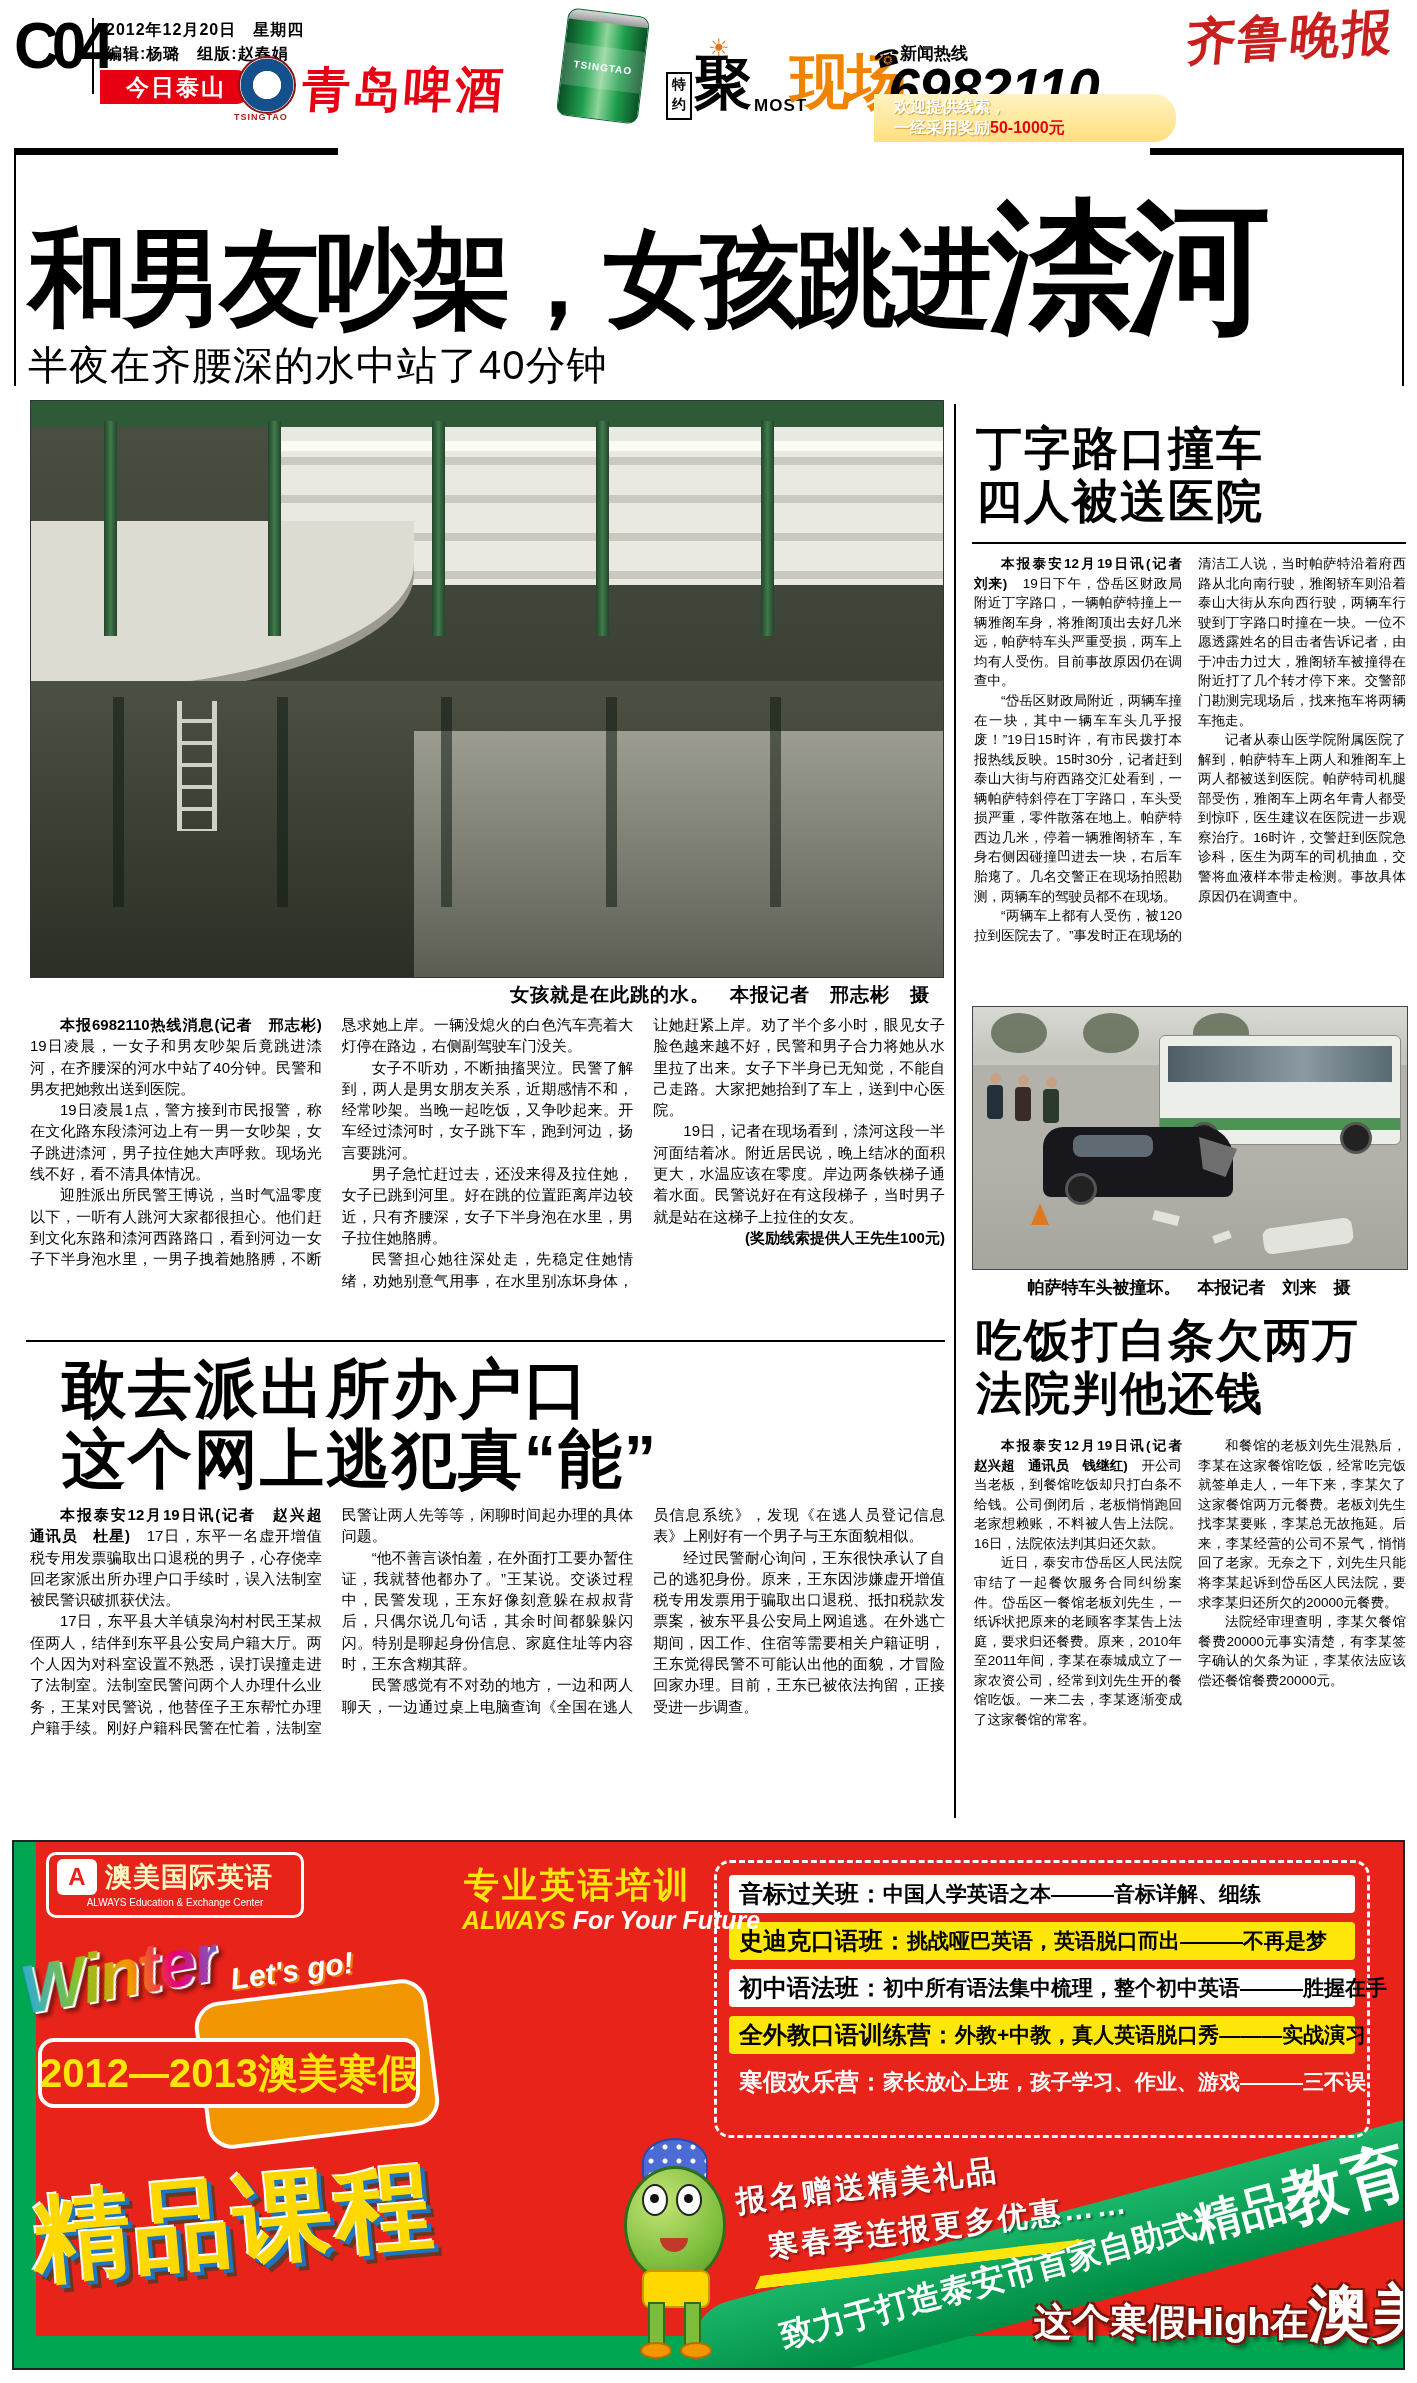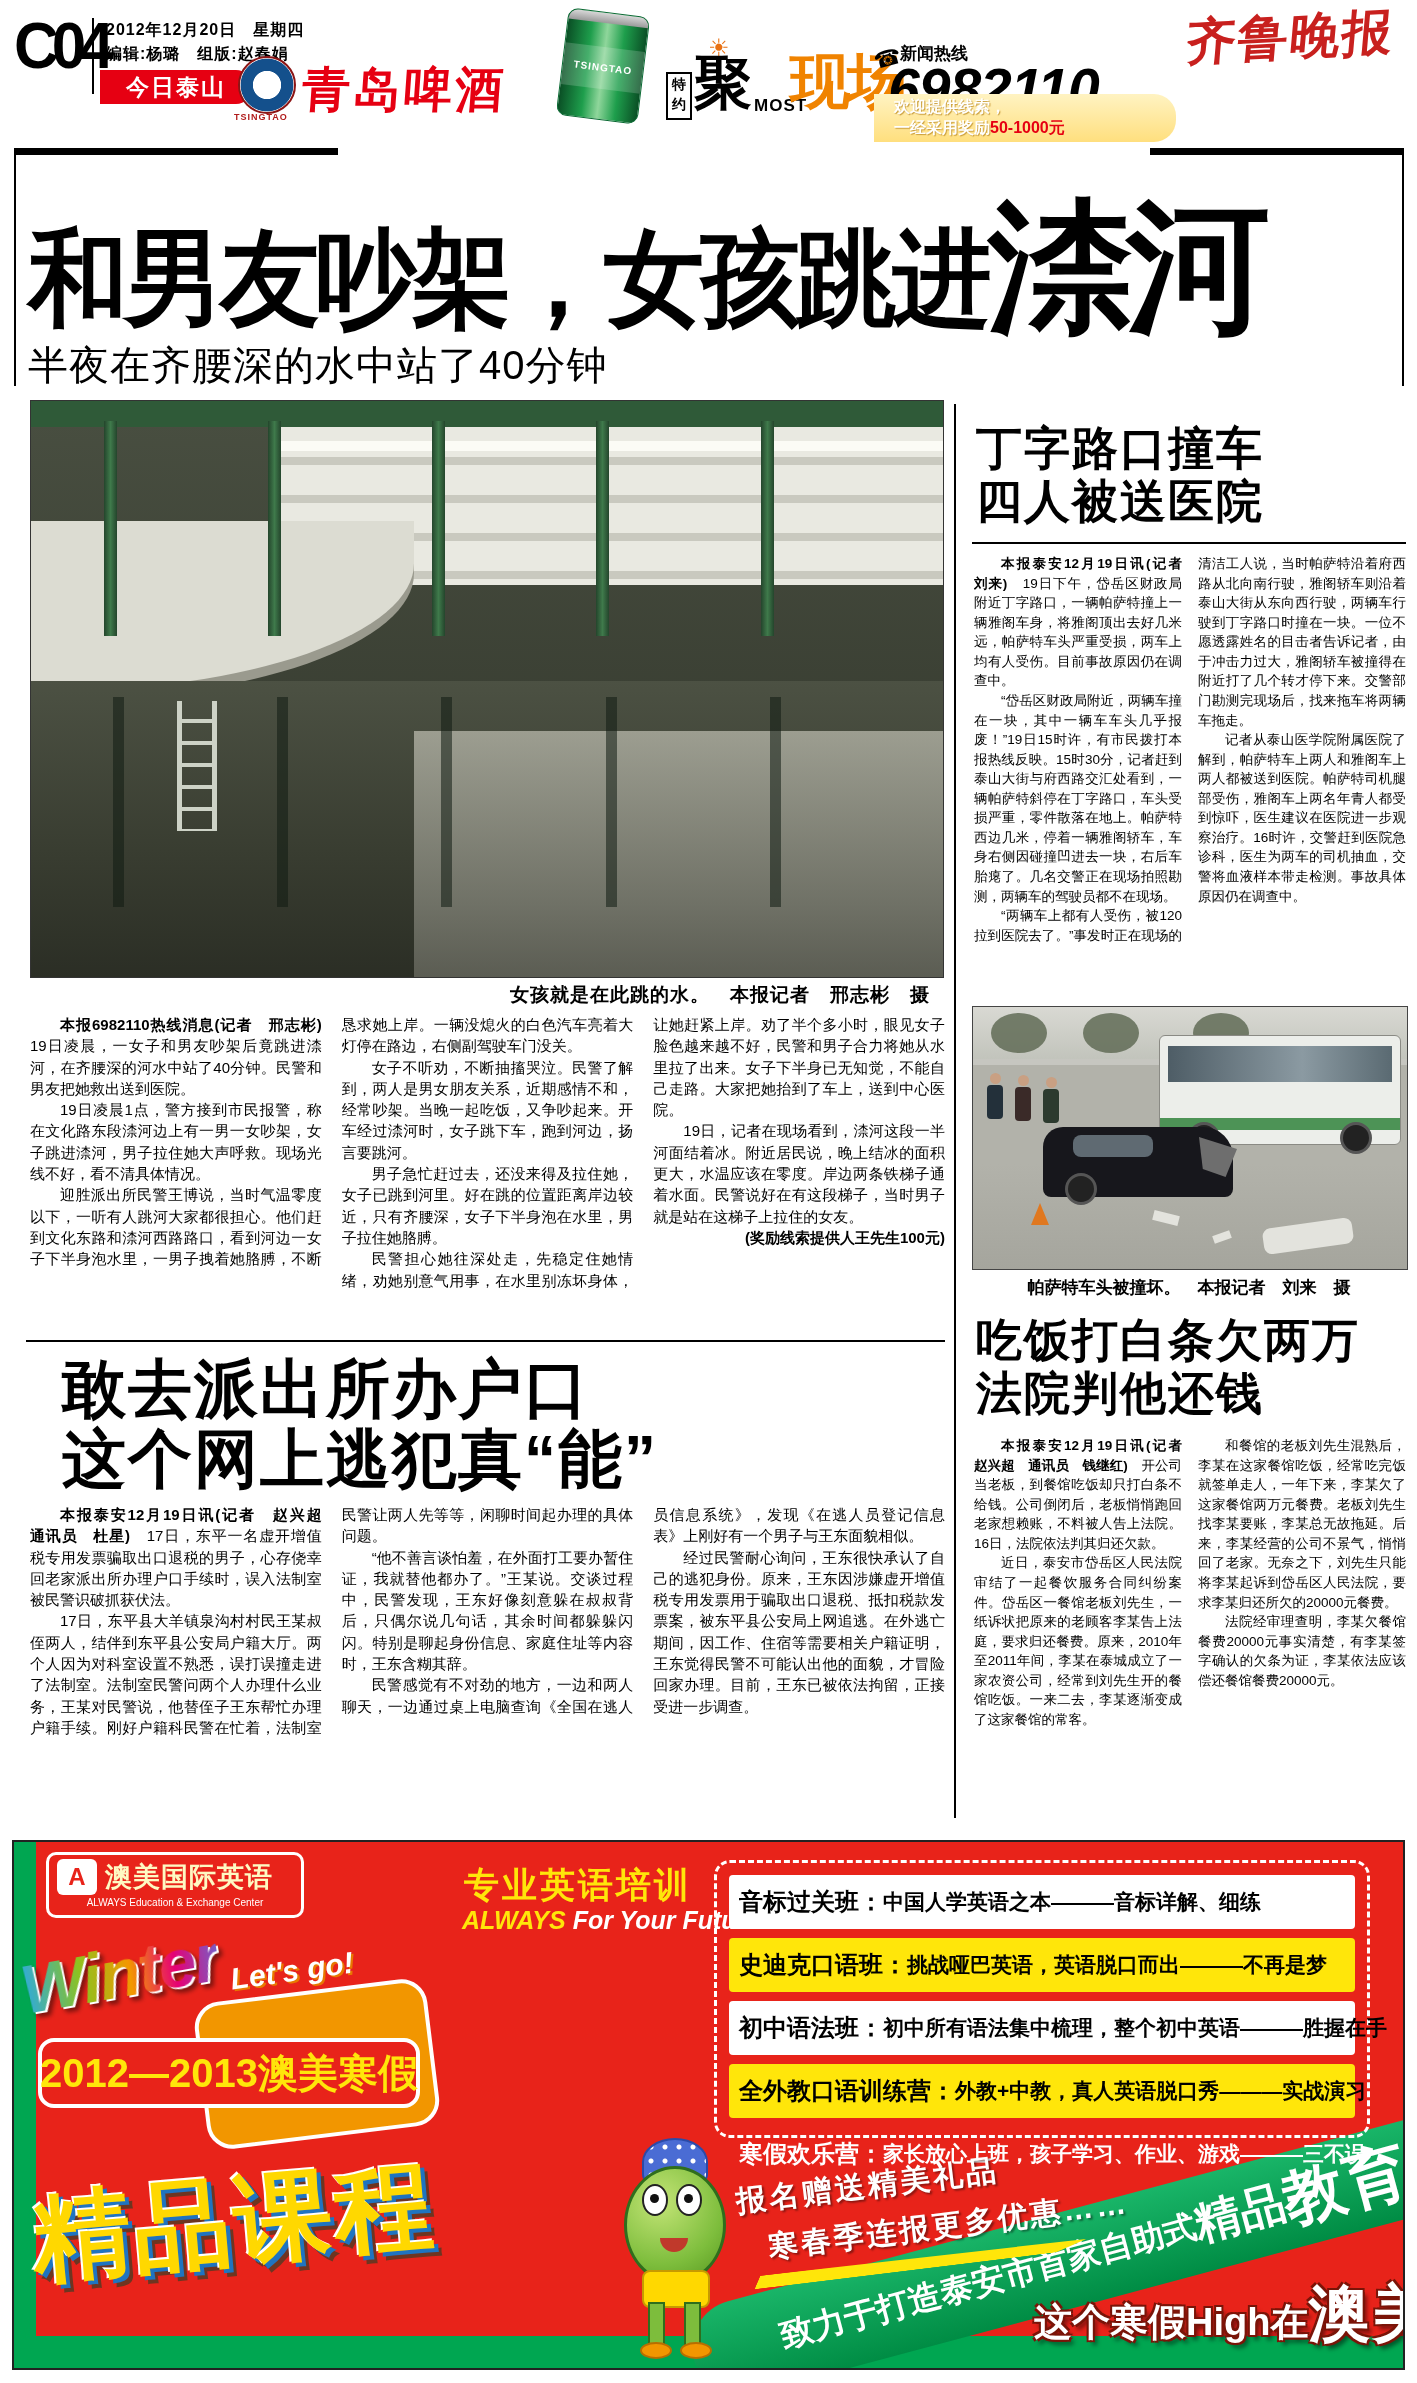--- a/index.html
+++ b/index.html
@@ -134,21 +134,21 @@
   .ad-season span{font-size:40px;font-weight:900;color:var(--course_yellow);white-space:nowrap;}
   .ad-jingpin{left:18px;top:330px;font-size:98px;font-weight:900;color:#ffd800;letter-spacing:3px;
         transform:rotate(-5deg);z-index:4;line-height:1;
         text-shadow:-2px -2px 0 #fff,4px 4px 0 #1f74c0,7px 8px 0 rgba(10,70,40,.55);}
   .ad-slogan-cn{left:450px;top:20px;font-size:35px;font-weight:900;color:var(--course_yellow);letter-spacing:3px;z-index:4;}
   .ad-slogan-en{left:448px;top:64px;font-size:25px;font-weight:800;font-style:italic;z-index:4;}
   .ad-slogan-en .a1{color:var(--course_yellow);}
   .ad-slogan-en .a2{color:#fff;}
   .ad-courses{left:700px;top:18px;width:656px;height:278px;border:3px dashed #fff;border-radius:16px;
         padding:12px 12px;box-sizing:border-box;z-index:3;}
-  .course-row{height:54px;margin-bottom:9px;display:flex;align-items:center;padding:0 10px;white-space:nowrap;}
+  .course-row{height:38px;margin-bottom:9px;display:flex;align-items:center;padding:0 10px;white-space:nowrap;}
   .course-row .cname{font-size:24px;font-weight:900;}
   .course-row .cdesc{font-size:21px;font-weight:700;}
   .row-white{background:#fff;color:#000;border-radius:4px;}
   .row-yellow{background:var(--course_yellow);color:#000;border-radius:4px;}
   .row-red{background:transparent;color:#fff;}
   .ad-ribbon{left:680px;top:470px;width:960px;height:96px;transform:rotate(-15deg);transform-origin:left center;
         background:linear-gradient(#19b568,#008c44);border-radius:60px 0 0 60px;z-index:2;
         display:flex;align-items:center;padding-left:90px;box-sizing:border-box;white-space:nowrap;}
   .ad-ribbon .r-small{font-size:33px;font-weight:900;color:#fff;}
   .ad-ribbon .r-mid{font-size:46px;font-weight:900;color:#fff;}

